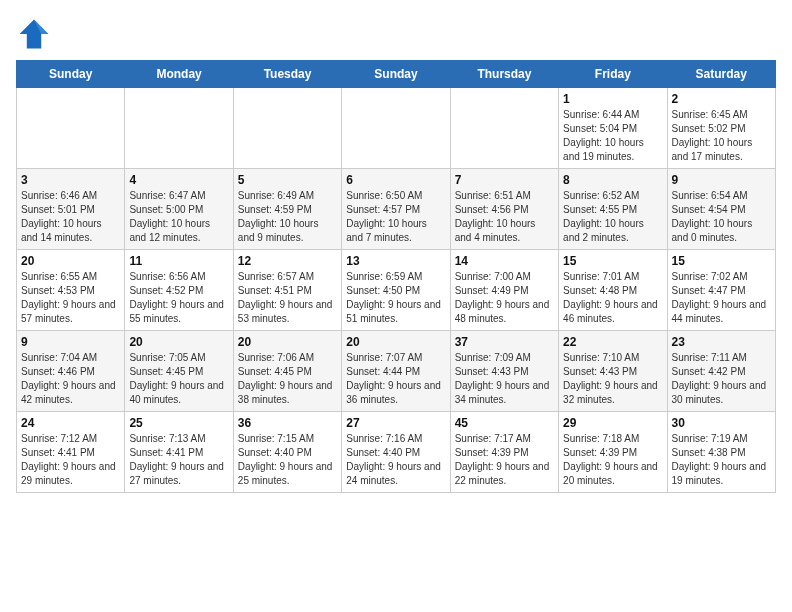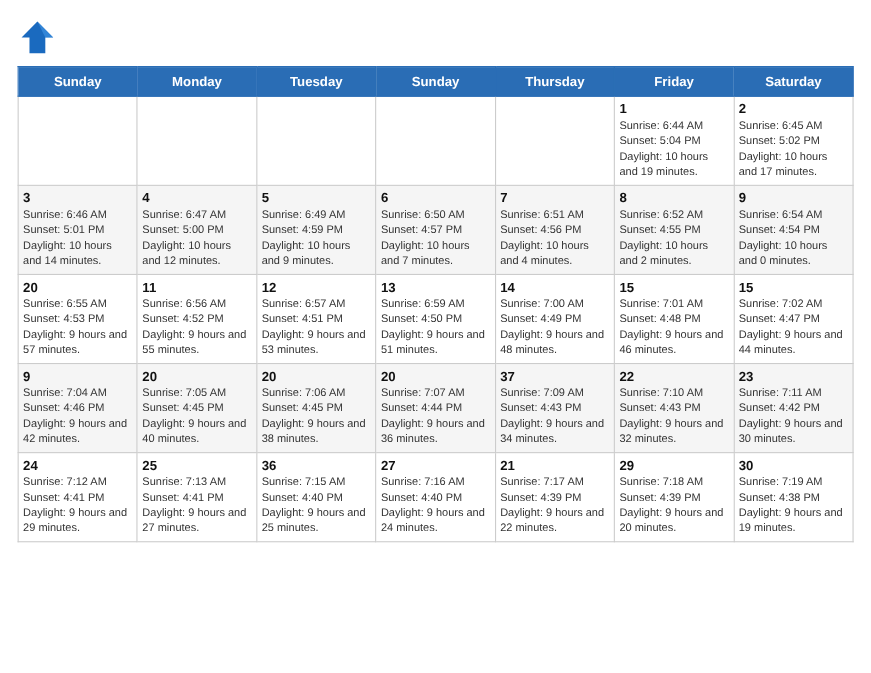--- a/index.html
+++ b/index.html
@@ -237,21 +237,21 @@
         </td>
         <td>
           <div class="day-num">36</div>
           <div class="day-info">Sunrise: 7:15 AM<br>Sunset: 4:40 PM<br>Daylight: 9 hours and 25 minutes.</div>
         </td>
         <td>
           <div class="day-num">27</div>
           <div class="day-info">Sunrise: 7:16 AM<br>Sunset: 4:40 PM<br>Daylight: 9 hours and 24 minutes.</div>
         </td>
         <td>
-          <div class="day-num">21</div>
+          <div class="day-num">45</div>
           <div class="day-info">Sunrise: 7:17 AM<br>Sunset: 4:39 PM<br>Daylight: 9 hours and 22 minutes.</div>
         </td>
         <td>
           <div class="day-num">29</div>
           <div class="day-info">Sunrise: 7:18 AM<br>Sunset: 4:39 PM<br>Daylight: 9 hours and 20 minutes.</div>
         </td>
         <td>
           <div class="day-num">30</div>
           <div class="day-info">Sunrise: 7:19 AM<br>Sunset: 4:38 PM<br>Daylight: 9 hours and 19 minutes.</div>
         </td>

